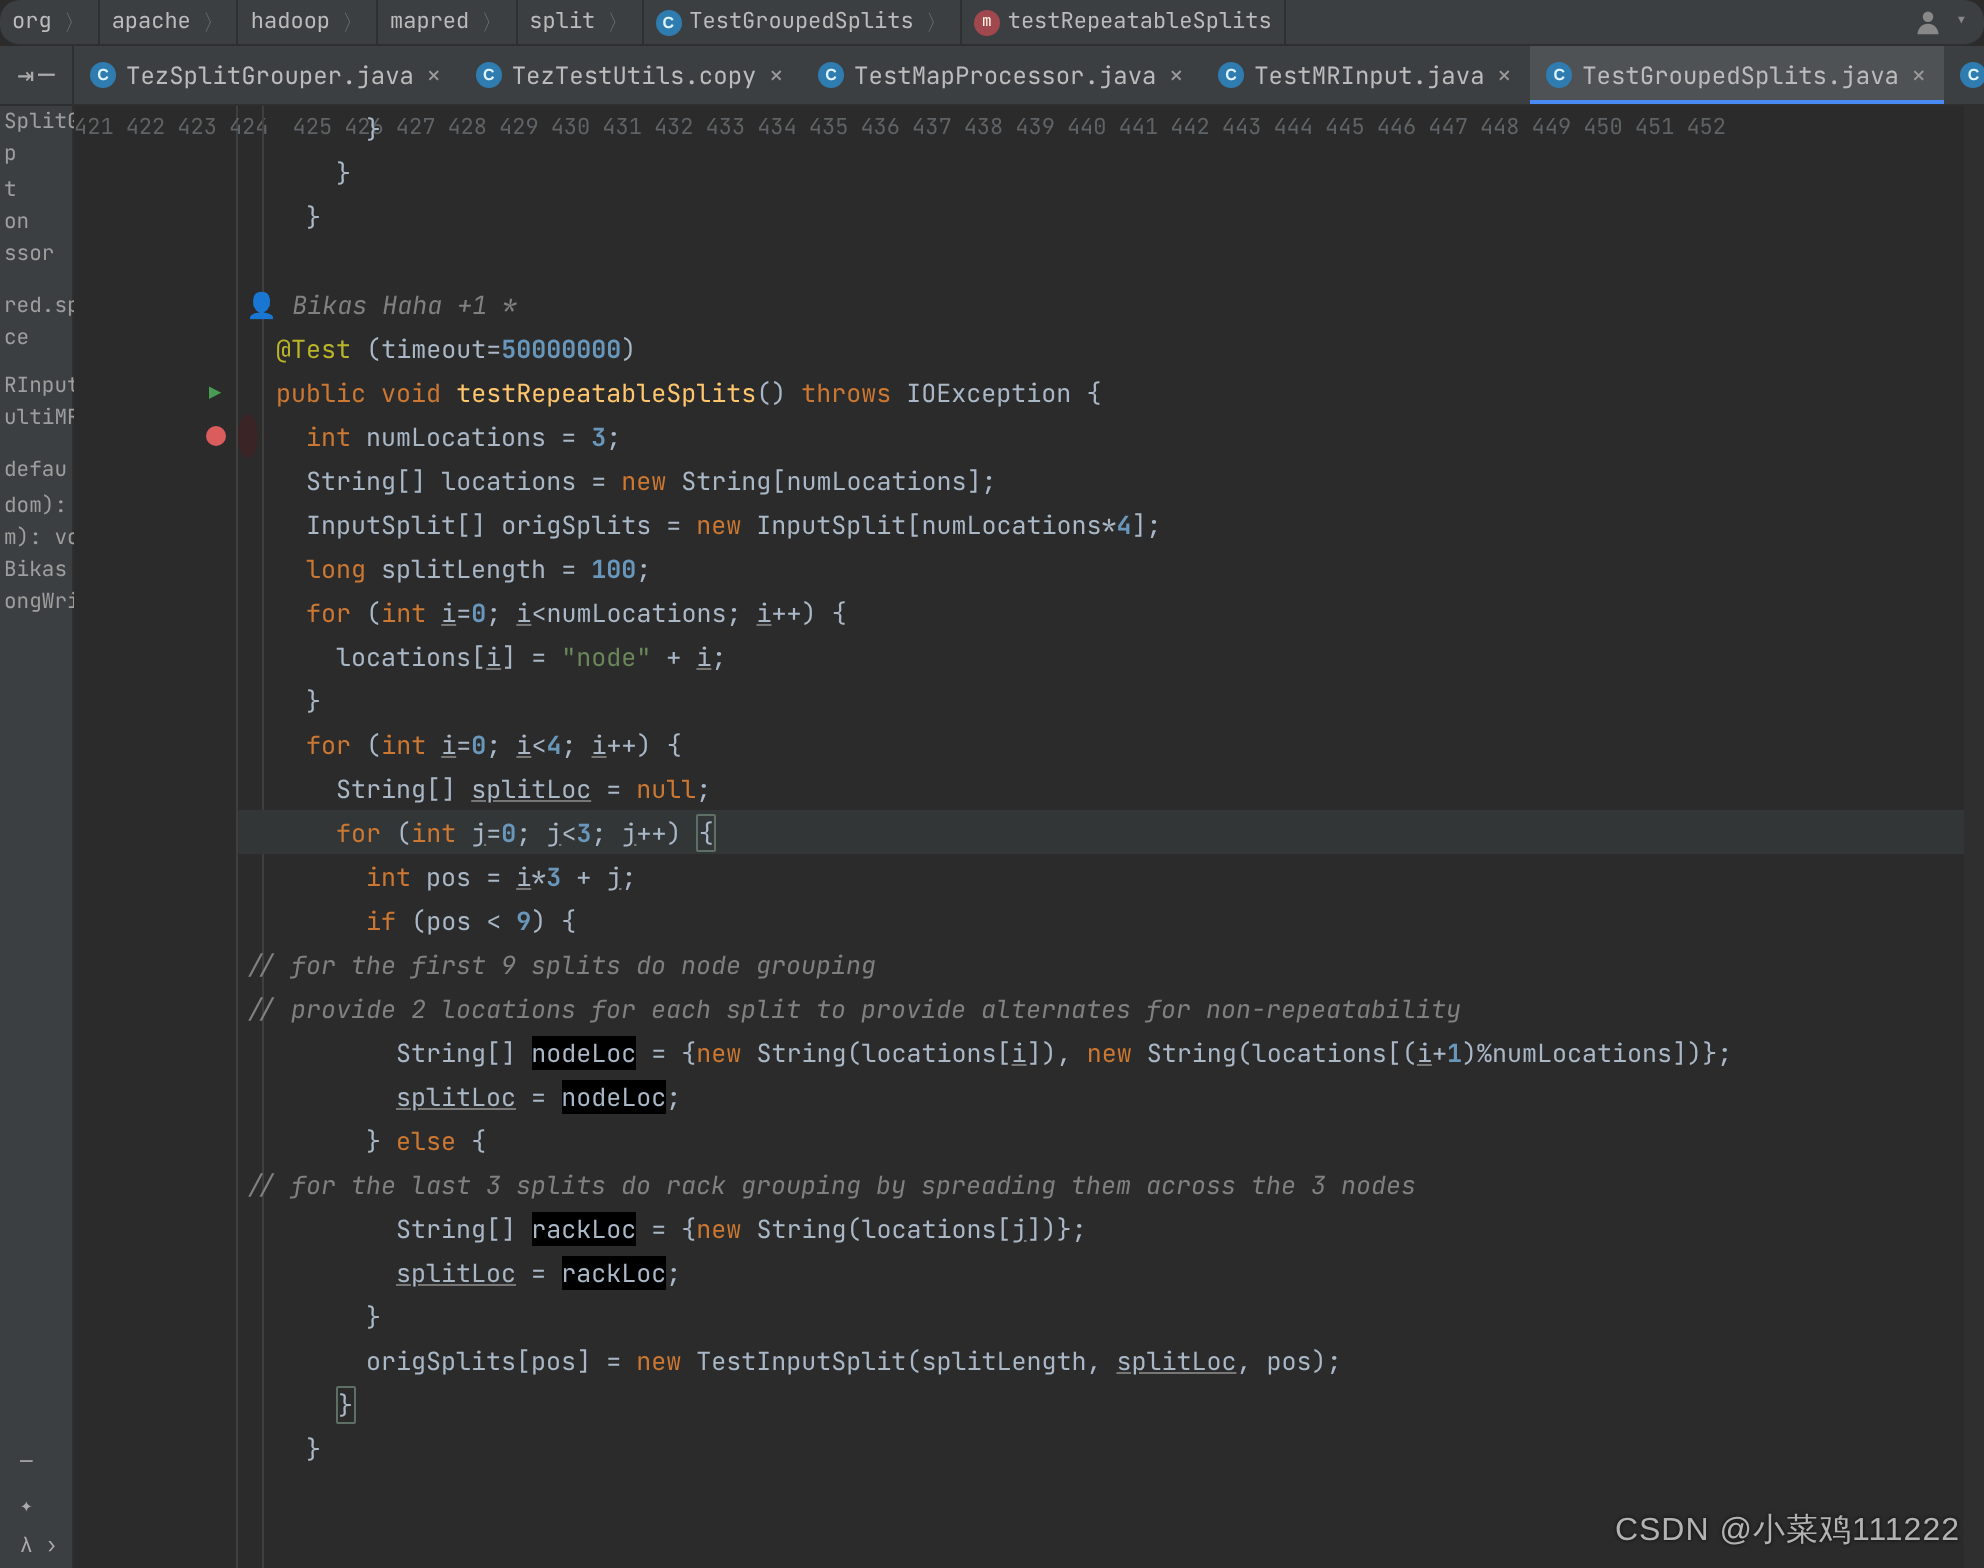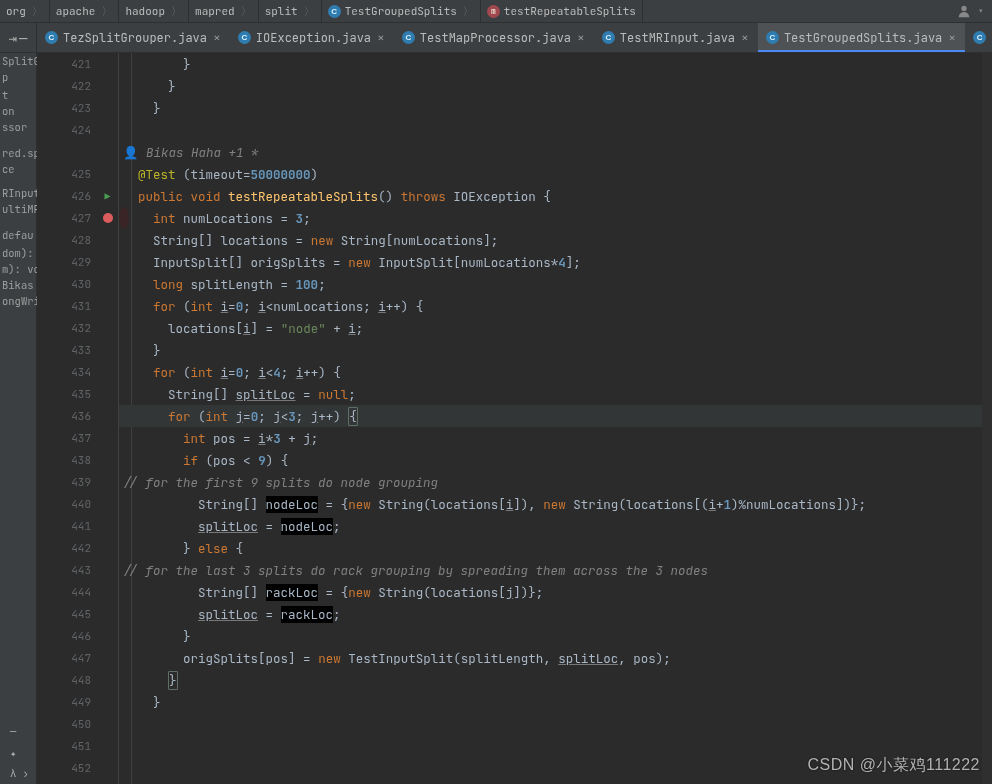--- a/index.html
+++ b/index.html
@@ -22,42 +22,42 @@
     --caret-line: #323232;
     --match-brace-bg: #3b514d;
     --bp-line: #3a2425;
     --breadcrumb-fg: #bbbbbb;
     --icon-blue: #6fb0e0;
   }
   *{box-sizing:border-box;}
   html,body{margin:0;padding:0;background:var(--bg);color:var(--text);font-family:"JetBrains Mono","Consolas","Menlo",monospace;font-size:12px;}
   body{width:992px;height:784px;overflow:hidden;position:relative;}
   .wrap{display:flex;flex-direction:column;height:100%;}
-  .crumbs{height:23px;background:var(--tabs-bg);border-bottom:1px solid #2d2f30;display:flex;align-items:center;font-size:11px;color:var(--breadcrumb-fg);overflow:hidden;}
+  .crumbs{height:23px;background:var(--tabs-bg);border-bottom:1px solid #2d2f30;display:flex;align-items:center;font-size:11px;color:var(--breadcrumb-fg);overflow:hidden;border-radius:10px;}
   .c{display:flex;align-items:center;height:100%;padding:0 6px;border:1px solid #2d2f30;border-top:none;border-bottom:none;margin-left:-1px;white-space:nowrap;}
   .c .ic{width:13px;height:13px;border-radius:50%;margin-right:4px;display:inline-block;}
   .c .chev{margin-left:6px;color:#6e6e6e;}
   .avatar{margin-left:auto;padding:0 8px;color:#888;}
   .avatar svg{vertical-align:middle;}
   .topmain{display:flex;height:30px;background:var(--tabs-bg);border-bottom:1px solid #2d2f30;}
   .toolcol{width:37px;flex:0 0 37px;border-right:1px solid #2d2f30;display:flex;align-items:center;justify-content:center;gap:2px;}
   .toolcol .collapse{color:#aaa;font-size:14px;cursor:pointer;}
   .tabs{flex:1;display:flex;align-items:stretch;}
   .tab{position:relative;height:100%;display:flex;align-items:center;padding:0 8px;gap:5px;color:#bbbbbb;cursor:pointer;}
   .tab.active{background:var(--active-tab-bg);justify-content:space-between;}
   .tab.active::after{content:"";position:absolute;left:0;right:0;bottom:0;height:2px;background:var(--active-tab-underline);}
   .tab .fic{width:13px;height:13px;display:inline-block;}
   .tab .x{color:#999;font-size:13px;padding:0 1px;}
   .body{flex:1;display:flex;overflow:hidden;}
   .sidebar{width:37px;flex:0 0 37px;background:var(--tabs-bg);border-right:1px solid #2d2f30;font-size:10.5px;color:#9e9e9e;position:relative;}
   .sidebar .line{padding:1px 2px;white-space:nowrap;cursor:default;}
   .sidebar .gear{position:absolute;bottom:24px;left:10px;color:#aaa;}
   .sidebar .coll2{position:absolute;bottom:4px;left:10px;color:#aaa;}
   .editor{flex:1;display:flex;overflow:hidden;position:relative;background:var(--editor-bg);}
-  .gutter{width:60px;background:var(--editor-bg);display:flex;flex-direction:column;}
+  .gutter{width:60px;background:var(--editor-bg);display:flex;flex-direction:row;}
   .gutter .gl{height:22px;display:flex;align-items:center;justify-content:flex-end;color:var(--gutter-fg);font-size:11px;padding-right:6px;position:relative;}
   .gutter2{width:22px;background:var(--editor-bg);display:flex;flex-direction:column;border-right:1px solid #404040;}
   .gutter2 .g2{height:22px;display:flex;align-items:center;justify-content:center;position:relative;}
   .bp{width:10px;height:10px;border-radius:50%;background:#db5c5c;}
   .runmark{color:#499c54;font-size:10px;}
   .codewrap{flex:1;position:relative;overflow:hidden;}
   .code{position:absolute;inset:0;}
   .row{height:22px;display:flex;align-items:center;white-space:pre;font-size:12.5px;padding-left:4px;}
   .row.cur{background:#333637;}
   .row.bp{background:var(--bp-line);}
@@ -131,21 +131,21 @@
       <span class="collapse">—</span>
     </div>
     <div class="tabs">
       <div class="tab">
           <span class="fic cclass"></span>
           <span>TezSplitGrouper.java</span>
           <span class="x">×</span>
         </div>
       <div class="tab">
           <span class="fic cclass"></span>
-          <span>IOException.java</span>
+          <span>TezTestUtils.copy</span>
           <span class="x">×</span>
         </div>
       <div class="tab">
           <span class="fic cclass"></span>
           <span>TestMapProcessor.java</span>
           <span class="x">×</span>
         </div>
       <div class="tab">
           <span class="fic cclass"></span>
           <span>TestMRInput.java</span>
@@ -293,20 +293,21 @@
             <div class="row"><span class="tok-txt">    </span><span class="tok-kw">long</span><span class="tok-txt"> </span><span class="tok-txt">splitLength</span><span class="tok-txt"> </span><span class="tok-txt">=</span><span class="tok-txt"> </span><span class="tok-num">100</span><span class="tok-txt">;</span></div>
             <div class="row"><span class="tok-txt">    </span><span class="tok-kw">for</span><span class="tok-txt"> </span><span class="tok-txt">(</span><span class="tok-kw">int</span><span class="tok-txt"> </span><span class="u tok-txt">i</span><span class="tok-txt">=</span><span class="tok-num">0</span><span class="tok-txt">;</span><span class="tok-txt"> </span><span class="u tok-txt">i</span><span class="tok-txt">&lt;</span><span class="tok-txt">numLocations</span><span class="tok-txt">;</span><span class="tok-txt"> </span><span class="u tok-txt">i</span><span class="tok-txt">+</span><span class="tok-txt">+</span><span class="tok-txt">)</span><span class="tok-txt"> </span><span class="tok-txt">{</span></div>
             <div class="row"><span class="tok-txt">      </span><span class="tok-txt">locations</span><span class="tok-txt">[</span><span class="u tok-txt">i</span><span class="tok-txt">]</span><span class="tok-txt"> </span><span class="tok-txt">=</span><span class="tok-txt"> </span><span class="tok-str">"node"</span><span class="tok-txt"> </span><span class="tok-txt">+</span><span class="tok-txt"> </span><span class="u tok-txt">i</span><span class="tok-txt">;</span></div>
             <div class="row"><span class="tok-txt">    </span><span class="tok-txt">}</span></div>
             <div class="row"><span class="tok-txt">    </span><span class="tok-kw">for</span><span class="tok-txt"> </span><span class="tok-txt">(</span><span class="tok-kw">int</span><span class="tok-txt"> </span><span class="u tok-txt">i</span><span class="tok-txt">=</span><span class="tok-num">0</span><span class="tok-txt">;</span><span class="tok-txt"> </span><span class="u tok-txt">i</span><span class="tok-txt">&lt;</span><span class="tok-num">4</span><span class="tok-txt">;</span><span class="tok-txt"> </span><span class="u tok-txt">i</span><span class="tok-txt">+</span><span class="tok-txt">+</span><span class="tok-txt">)</span><span class="tok-txt"> </span><span class="tok-txt">{</span></div>
             <div class="row"><span class="tok-txt">      </span><span class="tok-txt">String</span><span class="tok-txt">[</span><span class="tok-txt">]</span><span class="tok-txt"> </span><span class="u tok-txt">splitLoc</span><span class="tok-txt"> </span><span class="tok-txt">=</span><span class="tok-txt"> </span><span class="tok-kw">null</span><span class="tok-txt">;</span></div>
             <div class="row cur"><span class="tok-txt">      </span><span class="tok-kw">for</span><span class="tok-txt"> </span><span class="tok-txt">(</span><span class="tok-kw">int</span><span class="tok-txt"> </span><span class="u tok-txt">j</span><span class="tok-txt">=</span><span class="tok-num">0</span><span class="tok-txt">;</span><span class="tok-txt"> </span><span class="u tok-txt">j</span><span class="tok-txt">&lt;</span><span class="tok-num">3</span><span class="tok-txt">;</span><span class="tok-txt"> </span><span class="u tok-txt">j</span><span class="tok-txt">+</span><span class="tok-txt">+</span><span class="tok-txt">)</span><span class="tok-txt"> </span><span class="tok-txt"><span class="tok-brace">{</span></span></div>
             <div class="row"><span class="tok-txt">        </span><span class="tok-kw">int</span><span class="tok-txt"> </span><span class="tok-txt">pos</span><span class="tok-txt"> </span><span class="tok-txt">=</span><span class="tok-txt"> </span><span class="u tok-txt">i</span><span class="tok-txt">*</span><span class="tok-num">3</span><span class="tok-txt"> </span><span class="tok-txt">+</span><span class="tok-txt"> </span><span class="u tok-txt">j</span><span class="tok-txt">;</span></div>
             <div class="row"><span class="tok-txt">        </span><span class="tok-kw">if</span><span class="tok-txt"> </span><span class="tok-txt">(</span><span class="tok-txt">pos</span><span class="tok-txt"> </span><span class="tok-txt">&lt;</span><span class="tok-txt"> </span><span class="tok-num">9</span><span class="tok-txt">)</span><span class="tok-txt"> </span><span class="tok-txt">{</span></div>
             <div class="row">          <span class="tok-com">// for the first 9 splits do node grouping</span></div>
+            <div class="row">          <span class="tok-com">// provide 2 locations for each split to provide alternates for non-repeatability</span></div>
             <div class="row"><span class="tok-txt">          </span><span class="tok-txt">String</span><span class="tok-txt">[</span><span class="tok-txt">]</span><span class="tok-txt"> </span><span class="tok-hi tok-txt">nodeLoc</span><span class="tok-txt"> </span><span class="tok-txt">=</span><span class="tok-txt"> </span><span class="tok-txt">{</span><span class="tok-kw">new</span><span class="tok-txt"> </span><span class="tok-txt">String</span><span class="tok-txt">(</span><span class="tok-txt">locations</span><span class="tok-txt">[</span><span class="u tok-txt">i</span><span class="tok-txt">]</span><span class="tok-txt">)</span><span class="tok-txt">,</span><span class="tok-txt"> </span><span class="tok-kw">new</span><span class="tok-txt"> </span><span class="tok-txt">String</span><span class="tok-txt">(</span><span class="tok-txt">locations</span><span class="tok-txt">[</span><span class="tok-txt">(</span><span class="u tok-txt">i</span><span class="tok-txt">+</span><span class="tok-num">1</span><span class="tok-txt">)</span><span class="tok-txt">%</span><span class="tok-txt">numLocations</span><span class="tok-txt">]</span><span class="tok-txt">)</span><span class="tok-txt">}</span><span class="tok-txt">;</span></div>
             <div class="row"><span class="tok-txt">          </span><span class="u tok-txt">splitLoc</span><span class="tok-txt"> </span><span class="tok-txt">=</span><span class="tok-txt"> </span><span class="tok-hi tok-txt">nodeLoc</span><span class="tok-txt">;</span></div>
             <div class="row"><span class="tok-txt">        </span><span class="tok-txt">}</span><span class="tok-txt"> </span><span class="tok-kw">else</span><span class="tok-txt"> </span><span class="tok-txt">{</span></div>
             <div class="row">          <span class="tok-com">// for the last 3 splits do rack grouping by spreading them across the 3 nodes</span></div>
             <div class="row"><span class="tok-txt">          </span><span class="tok-txt">String</span><span class="tok-txt">[</span><span class="tok-txt">]</span><span class="tok-txt"> </span><span class="tok-hi tok-txt">rackLoc</span><span class="tok-txt"> </span><span class="tok-txt">=</span><span class="tok-txt"> </span><span class="tok-txt">{</span><span class="tok-kw">new</span><span class="tok-txt"> </span><span class="tok-txt">String</span><span class="tok-txt">(</span><span class="tok-txt">locations</span><span class="tok-txt">[</span><span class="u tok-txt">j</span><span class="tok-txt">]</span><span class="tok-txt">)</span><span class="tok-txt">}</span><span class="tok-txt">;</span></div>
             <div class="row"><span class="tok-txt">          </span><span class="u tok-txt">splitLoc</span><span class="tok-txt"> </span><span class="tok-txt">=</span><span class="tok-txt"> </span><span class="tok-hi tok-txt">rackLoc</span><span class="tok-txt">;</span></div>
             <div class="row"><span class="tok-txt">        </span><span class="tok-txt">}</span></div>
             <div class="row"><span class="tok-txt">        </span><span class="tok-txt">origSplits</span><span class="tok-txt">[</span><span class="tok-txt">pos</span><span class="tok-txt">]</span><span class="tok-txt"> </span><span class="tok-txt">=</span><span class="tok-txt"> </span><span class="tok-kw">new</span><span class="tok-txt"> </span><span class="tok-txt">TestInputSplit</span><span class="tok-txt">(</span><span class="tok-txt">splitLength</span><span class="tok-txt">,</span><span class="tok-txt"> </span><span class="u tok-txt">splitLoc</span><span class="tok-txt">,</span><span class="tok-txt"> </span><span class="tok-txt">pos</span><span class="tok-txt">)</span><span class="tok-txt">;</span></div>
             <div class="row"><span class="tok-txt">      </span><span class="tok-txt"><span class="tok-brace">}</span></span></div>
             <div class="row"><span class="tok-txt">    </span><span class="tok-txt">}</span></div>

